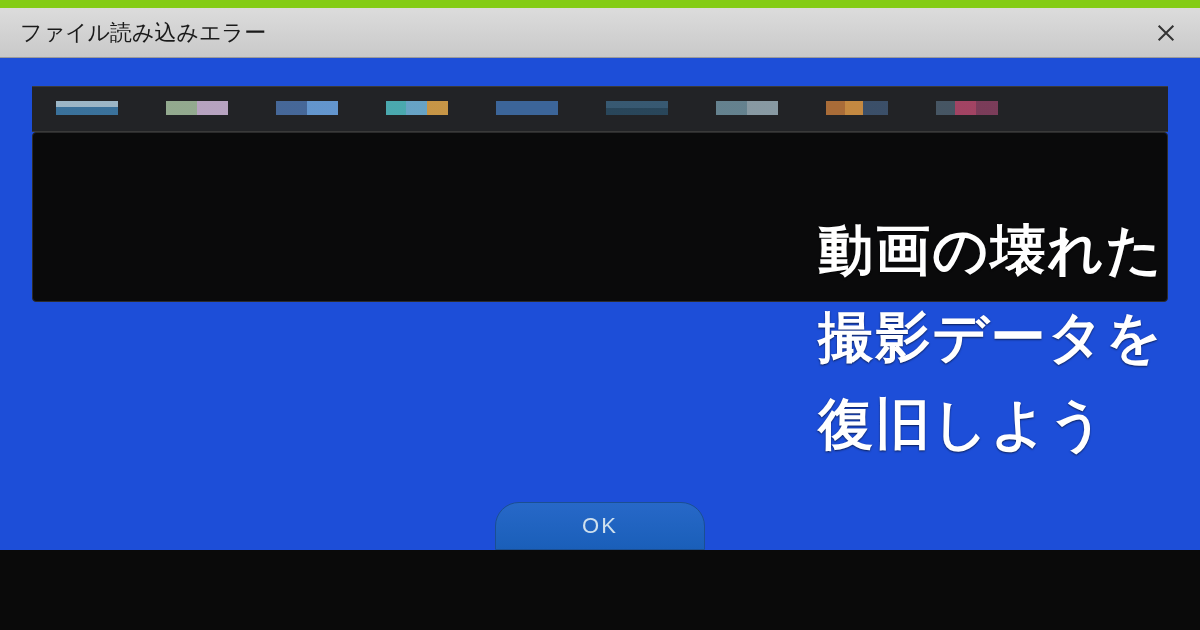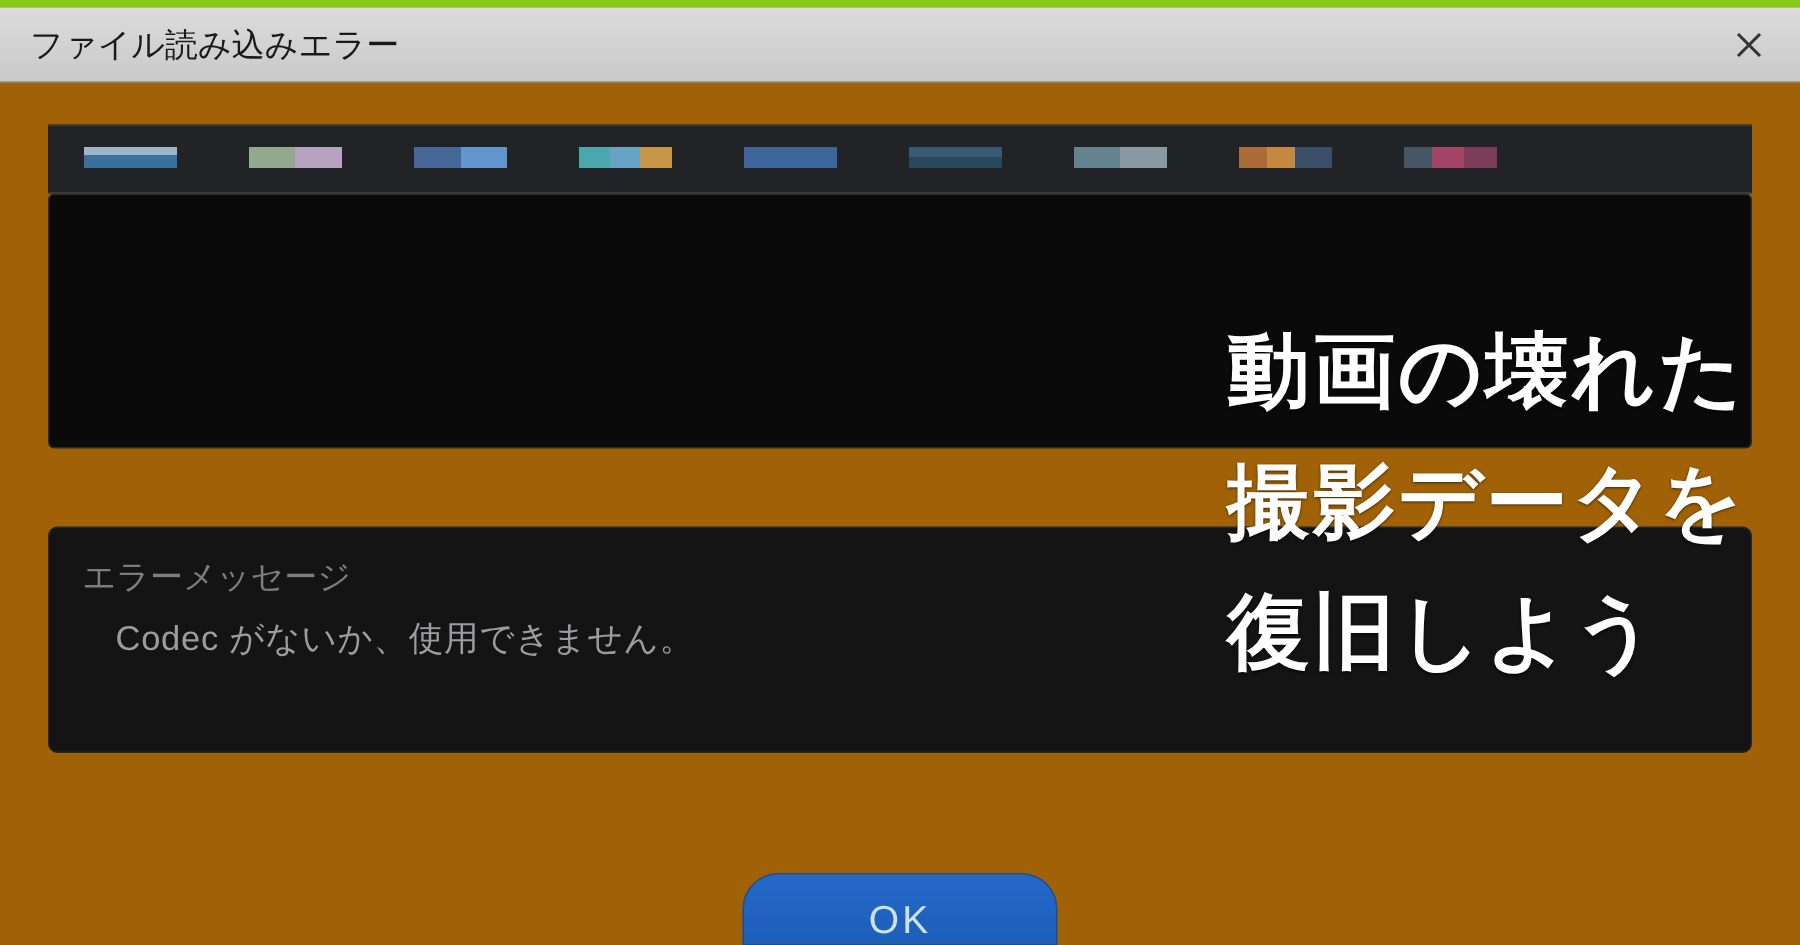--- a/index.html
+++ b/index.html
@@ -6,23 +6,23 @@
     body {
       width: 1200px;
       height: 630px;
       overflow: hidden;
       font-family: "Meiryo", "Yu Gothic", sans-serif;
       background: #0a0a0a;
     }
     .dialog {
       position: relative;
       width: 1200px;
-      height: 630px;
-      background: #a16207;
-      border-top: 5px solid #84cc16;
+      height: 550px;
+      background: #1d4ed8;
+      border-top: 8px solid #84cc16;
     }
     .titlebar {
       display: flex;
       align-items: center;
       justify-content: space-between;
       height: 50px;
       background: linear-gradient(#dcdcdc, #c9c9c9);
       padding: 0 14px 0 20px;
       border-bottom: 1px solid #9b9b9b;
     }
@@ -93,24 +93,24 @@
       position: absolute;
       bottom: 0;
       left: 50%;
       transform: translateX(-50%);
       width: 210px;
       height: 48px;
       background: linear-gradient(#2768c8, #1a5fb9);
       border: 1px solid #1b4f92;
       border-radius: 24px 24px 0 0;
       color: #cfe0ee;
-      font-size: 26px;
+      font-size: 22px;
       font-weight: 500;
       display: flex;
-      align-items: flex-end;
+      align-items: center;
       justify-content: center;
       letter-spacing: 2px;
       cursor: pointer;
       padding-top: 0;
     }
     .overlay-text {
       position: absolute;
       top: 150px;
       right: 36px;
       color: #ffffff;
@@ -146,24 +146,20 @@
       <div class="thumb" style="background:linear-gradient(90deg,#4fb7bd 33%,#6fb1d6 33% 66%,#d9a24a 66%)"></div>
       <div class="thumb" style="background:#3f6da6"></div>
       <div class="thumb" style="background:linear-gradient(#3a5f7a 50%,#2a4a60 50%)"></div>
       <div class="thumb" style="background:linear-gradient(90deg,#6c8c9a 50%,#93a6b0 50%)"></div>
       <div class="thumb" style="background:linear-gradient(90deg,#b8743a 30%,#d69444 30% 60%,#3e5470 60%)"></div>
       <div class="thumb" style="background:linear-gradient(90deg,#4a5b6a 30%,#b0476a 30% 65%,#843f5f 65%)"></div>
     </div>
 
     <div class="preview-box"></div>
 
-    <div class="error-section">
-      <div class="error-label">エラーメッセージ</div>
-      <div class="error-text">Codec がないか、使用できません。</div>
-    </div>
 
     <div class="ok-btn">
       <span>OK</span>
     </div>
 
     <div class="overlay-text">動画の壊れた
 撮影データを
 復旧しよう</div>
 
   </div>

